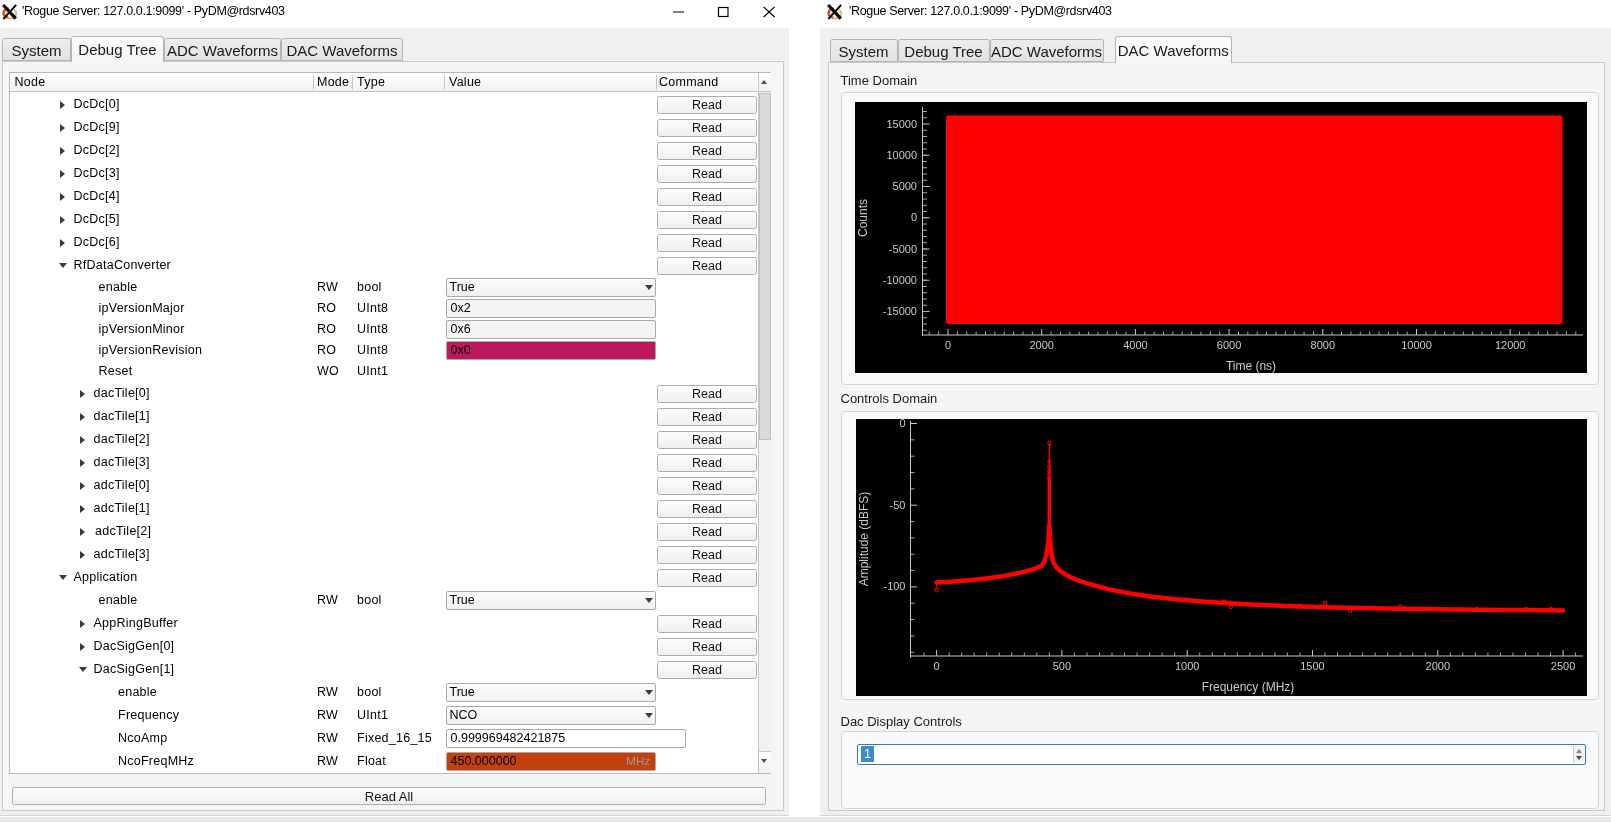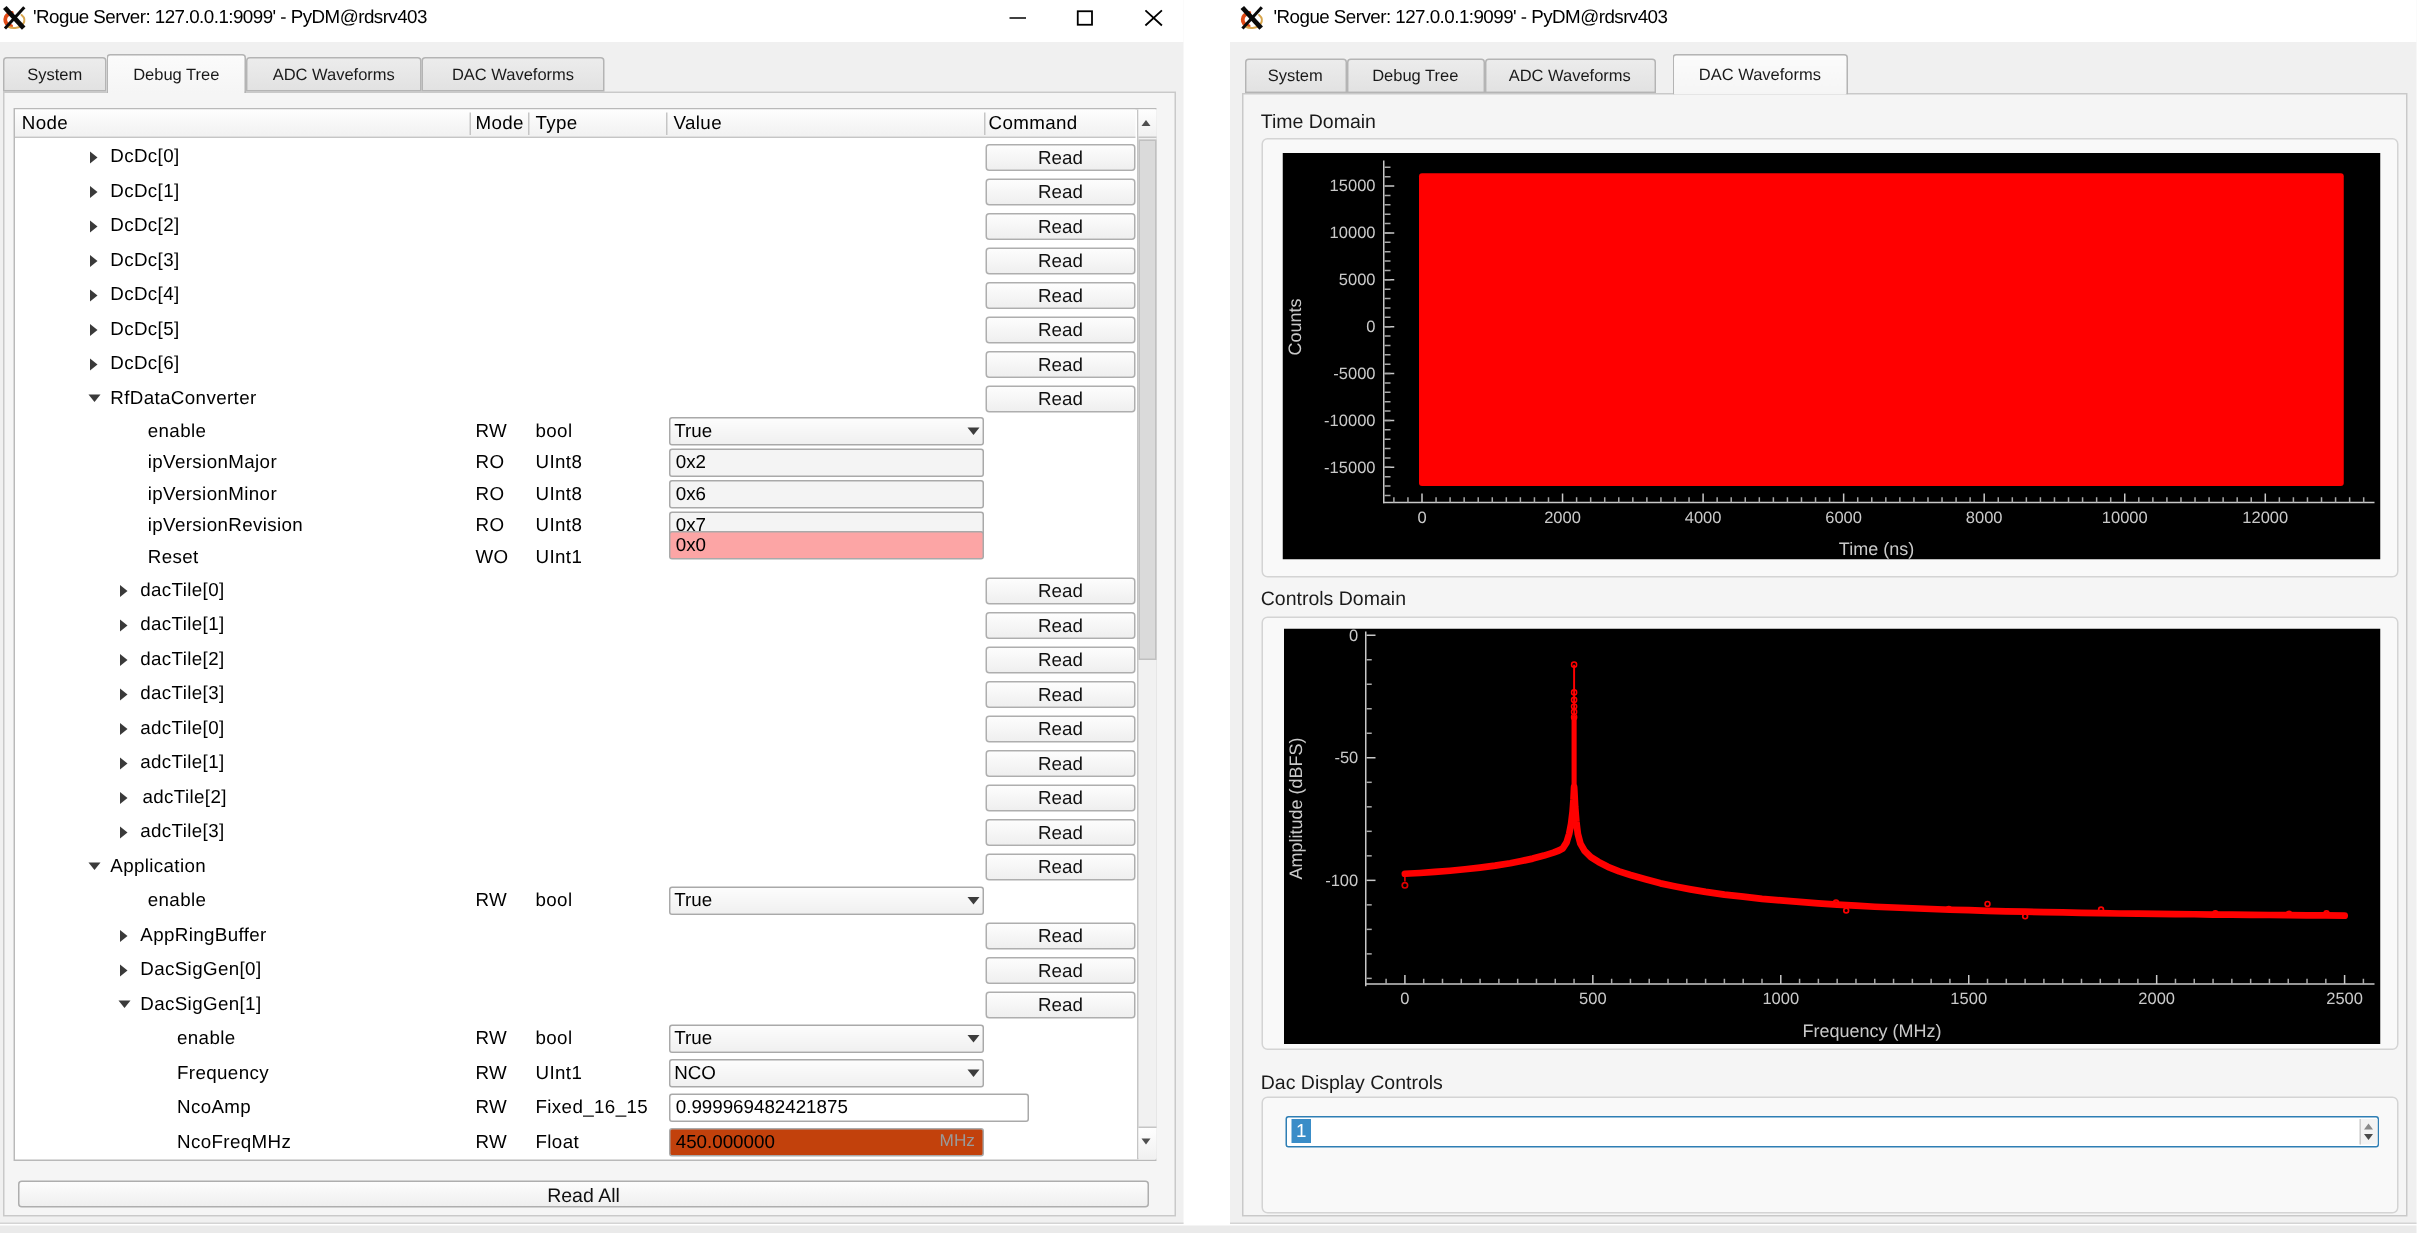--- a/index.html
+++ b/index.html
@@ -1,20 +1,20 @@
 <!DOCTYPE html>
 <html><head><meta charset="utf-8">
 <style>
 *{margin:0;padding:0;box-sizing:border-box;-webkit-font-smoothing:antialiased;}
 html,body{width:1611px;height:822px;background:#ffffff;font-family:"Liberation Sans",sans-serif;overflow:hidden;}
 .abs{position:absolute;}
 .win{position:absolute;background:#f0f0f0;border-bottom:1px solid #d4d4d4;}
 .tbar{position:absolute;left:0;top:0;right:0;height:28px;background:#ffffff;}
 .ttext{position:absolute;top:4px;font-size:12.5px;color:#000;white-space:nowrap;letter-spacing:-0.35px;}
-.tab{position:absolute;font-size:11px;color:#1a1a1a;text-align:center;border:1px solid #b4b4b4;border-radius:2.5px 2.5px 0 0;background:linear-gradient(#ececec,#e2e2e2);}
+.tab{position:absolute;font-size:15px;color:#1a1a1a;text-align:center;border:1px solid #b4b4b4;border-radius:2.5px 2.5px 0 0;background:linear-gradient(#ececec,#e2e2e2);}
 .tabsel{background:linear-gradient(#fbfbfb,#f5f5f5);border-bottom:none;z-index:3;}
 .pane{position:absolute;background:#f5f5f5;border:1px solid #c9c9c9;}
 .grp{position:absolute;background:#f9f9f9;border:1px solid #d4d4d4;border-radius:4px;}
 .glab{position:absolute;font-size:13px;color:#1a1a1a;white-space:nowrap;}
 .btn{position:absolute;background:linear-gradient(#fdfdfd,#efefef);border:1px solid #aeaeae;border-radius:2.5px;font-size:12.5px;color:#111;text-align:center;}
 .fld{position:absolute;border:1px solid #a9a9a9;border-radius:2px;font-size:12.5px;color:#000;padding-left:4px;white-space:nowrap;overflow:hidden;}
 .cmb{position:absolute;border:1px solid #a9a9a9;border-radius:2px;background:linear-gradient(#fdfdfd,#f0f0f0);font-size:12.5px;color:#000;padding-left:3px;white-space:nowrap;}
 .caret{position:absolute;width:0;height:0;border-left:4px solid transparent;border-right:4px solid transparent;border-top:5px solid #3c3c3c;}
 .rowtxt{position:absolute;font-size:12.5px;color:#000;white-space:nowrap;letter-spacing:0.25px;}
 .arr-c{position:absolute;width:0;height:0;border-top:4px solid transparent;border-bottom:4px solid transparent;border-left:5px solid #3a3a3a;}
@@ -54,21 +54,21 @@
 <div class="abs" style="left:757.5px;top:73px;width:13.5px;height:700px;background:#f1f1f1;border-left:1px solid #c5c5c5"></div>
 <div class="abs" style="left:758.5px;top:73px;width:12.5px;height:19px;background:linear-gradient(#fefefe,#f1f1f1);border-bottom:1px solid #c5c5c5"></div>
 <div class="abs" style="left:761px;top:79.5px;width:0;height:0;border-left:3.5px solid transparent;border-right:3.5px solid transparent;border-bottom:4.5px solid #4f4f4f"></div>
 <div class="abs" style="left:758.5px;top:93px;width:12.5px;height:347px;background:#dadada;border:1px solid #c0c0c0"></div>
 <div class="abs" style="left:758.5px;top:751px;width:12.5px;height:21px;background:linear-gradient(#fefefe,#f1f1f1);border-top:1px solid #c5c5c5"></div>
 <div class="abs" style="left:761px;top:759px;width:0;height:0;border-left:3.5px solid transparent;border-right:3.5px solid transparent;border-top:4.5px solid #4f4f4f"></div>
 <div class="arr-c" style="left:60px;top:100.5px"></div>
 <div class="rowtxt" style="left:73.5px;top:93.0px;line-height:23px">DcDc[0]</div>
 <div class="btn" style="left:657px;top:95.5px;width:100px;height:18px;line-height:17px">Read</div>
 <div class="arr-c" style="left:60px;top:123.5px"></div>
-<div class="rowtxt" style="left:73.5px;top:116.0px;line-height:23px">DcDc[1]</div>
+<div class="rowtxt" style="left:73.5px;top:116.0px;line-height:23px">DcDc[9]</div>
 <div class="btn" style="left:657px;top:118.5px;width:100px;height:18px;line-height:17px">Read</div>
 <div class="arr-c" style="left:60px;top:146.5px"></div>
 <div class="rowtxt" style="left:73.5px;top:139.0px;line-height:23px">DcDc[2]</div>
 <div class="btn" style="left:657px;top:141.5px;width:100px;height:18px;line-height:17px">Read</div>
 <div class="arr-c" style="left:60px;top:169.5px"></div>
 <div class="rowtxt" style="left:73.5px;top:162.0px;line-height:23px">DcDc[3]</div>
 <div class="btn" style="left:657px;top:164.5px;width:100px;height:18px;line-height:17px">Read</div>
 <div class="arr-c" style="left:60px;top:192.5px"></div>
 <div class="rowtxt" style="left:73.5px;top:185.0px;line-height:23px">DcDc[4]</div>
 <div class="btn" style="left:657px;top:187.5px;width:100px;height:18px;line-height:17px">Read</div>
@@ -94,21 +94,21 @@
 <div class="rowtxt" style="left:317px;top:319.0px;line-height:21px">RO</div>
 <div class="rowtxt" style="left:357px;top:319.0px;line-height:21px">UInt8</div>
 <div class="fld" style="left:445.5px;top:320.0px;width:210.5px;height:19px;line-height:17.5px;background:#f4f4f4">0x6</div>
 <div class="rowtxt" style="left:98.5px;top:340.0px;line-height:21px">ipVersionRevision</div>
 <div class="rowtxt" style="left:317px;top:340.0px;line-height:21px">RO</div>
 <div class="rowtxt" style="left:357px;top:340.0px;line-height:21px">UInt8</div>
 <div class="fld" style="left:445.5px;top:341.0px;width:210.5px;height:19px;line-height:17.5px;background:#f4f4f4">0x7</div>
 <div class="rowtxt" style="left:98.5px;top:361.0px;line-height:21px">Reset</div>
 <div class="rowtxt" style="left:317px;top:361.0px;line-height:21px">WO</div>
 <div class="rowtxt" style="left:357px;top:361.0px;line-height:21px">UInt1</div>
-<div class="fld" style="left:445.5px;top:354px;width:210.5px;height:19px;line-height:17.5px;background:#fca5a5">0x0</div>
+<div class="fld" style="left:445.5px;top:341px;width:210.5px;height:19px;line-height:17.5px;background:#be185d">0x0</div>
 <div class="arr-c" style="left:80px;top:389.5px"></div>
 <div class="rowtxt" style="left:93.5px;top:382.0px;line-height:23px">dacTile[0]</div>
 <div class="btn" style="left:657px;top:384.5px;width:100px;height:18px;line-height:17px">Read</div>
 <div class="arr-c" style="left:80px;top:412.5px"></div>
 <div class="rowtxt" style="left:93.5px;top:405.0px;line-height:23px">dacTile[1]</div>
 <div class="btn" style="left:657px;top:407.5px;width:100px;height:18px;line-height:17px">Read</div>
 <div class="arr-c" style="left:80px;top:435.5px"></div>
 <div class="rowtxt" style="left:93.5px;top:428.0px;line-height:23px">dacTile[2]</div>
 <div class="btn" style="left:657px;top:430.5px;width:100px;height:18px;line-height:17px">Read</div>
 <div class="arr-c" style="left:80px;top:458.5px"></div>

